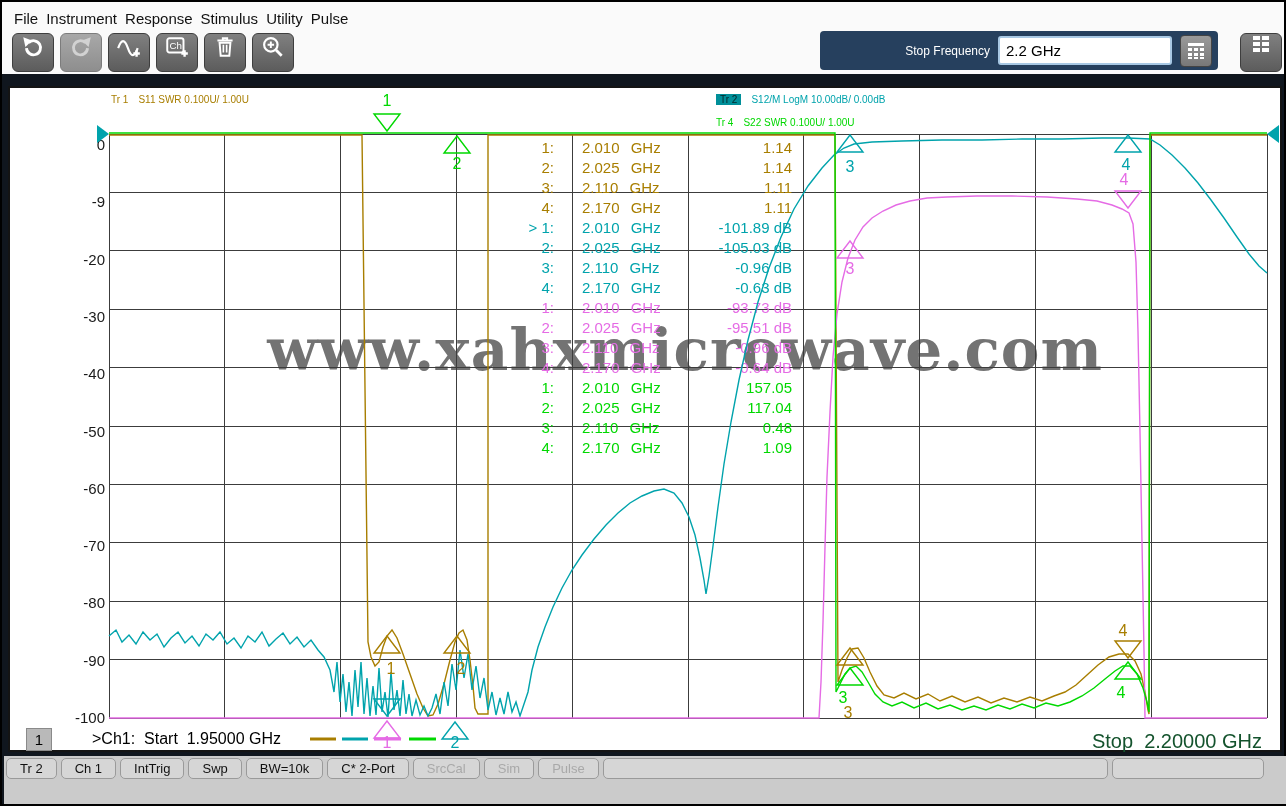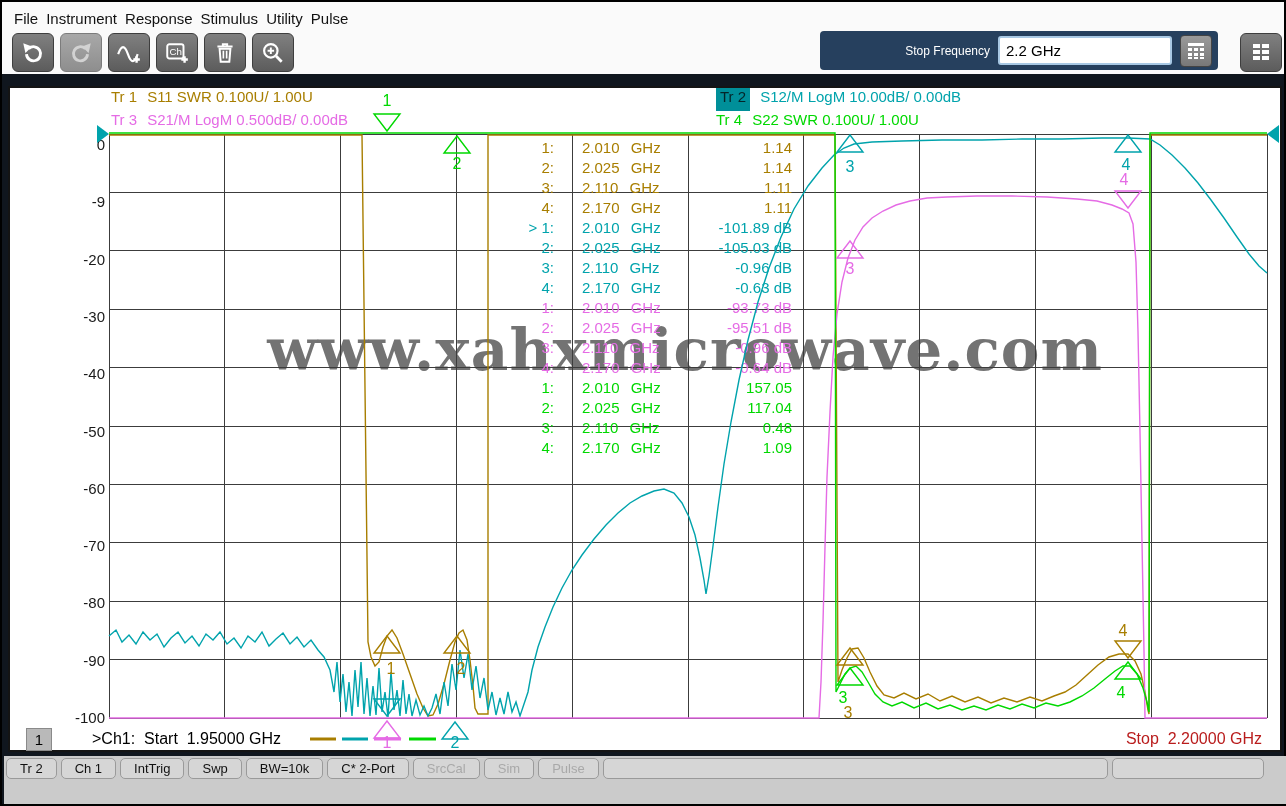--- a/index.html
+++ b/index.html
@@ -5,60 +5,60 @@
   html,body{margin:0;padding:0;}
   body{width:1286px;height:806px;background:#10161e;font-family:"Liberation Sans",sans-serif;position:relative;overflow:hidden;}
   #window{position:absolute;inset:0;border:2px solid #000;box-sizing:border-box;}
 
   
   #header{position:absolute;left:0;top:0;width:100%;height:72px;background:#fafafa;}
   #menubar{display:flex;gap:8px;padding:4px 0 0 12px;height:24px;align-items:center;}
   .menu-item{font-size:15px;color:#111;cursor:default;}
   #toolbar{position:absolute;left:0;top:29px;height:42px;width:100%;}
   .tbtn{position:absolute;top:2px;width:40px;height:37px;border-radius:6px;border:1px solid #3e3e3e;
-        background:linear-gradient(#808080,#5c5c5c);display:flex;align-items:center;justify-content:center;}
+        background:linear-gradient(#808080,#5c5c5c);display:flex;align-items:flex-start;justify-content:center;}
   .tbtn.disabled{background:linear-gradient(#a8a8a8,#8e8e8e);border-color:#7c7c7c;}
   #stopfreq-panel{position:absolute;left:818px;top:0px;width:398px;height:39px;background:#26405e;border-radius:4px;
         display:flex;align-items:center;justify-content:flex-end;gap:8px;padding-right:6px;box-sizing:border-box;}
   #stopfreq-label{color:#fff;font-size:12px;}
   #stopfreq-input{width:158px;height:25px;border:2px solid #a8c8e4;border-radius:3px;font-size:15px;
         padding:0 6px;font-family:"Liberation Sans",sans-serif;background:#fff;color:#000;}
   .panel-btn{width:30px;height:30px;border-radius:4px;border:1px solid #444;background:linear-gradient(#9a9a9a,#787878);
         display:flex;align-items:center;justify-content:center;}
   #layout-btn{position:absolute;left:1238px;top:2px;}
 
   
   #frame{position:absolute;left:6px;top:84px;width:1270px;height:662px;background:#fff;border:2px solid #141414;}
   #watermark{position:absolute;left:95px;top:228px;width:1160px;height:70px;text-align:center;
         font-family:"DejaVu Serif",serif;font-size:58px;font-weight:bold;color:#737373;letter-spacing:1px;white-space:nowrap;}
   .plot-svg{position:absolute;left:0;top:0;}
 
   
   .trace-col{position:absolute;top:0px;}
   #trace-col-left{left:101px;}
   #trace-col-right{left:706px;}
-  .trace-line{height:23px;display:flex;font-size:15px;white-space:pre;}
+  .trace-line{height:23px;display:flex;align-items:center;font-size:10px;white-space:pre;}
   .trace-id{margin-right:10px;}
   .trace-id.active{background:#008f99;color:#04262a;padding:0 4px;}
 
   
   #marker-table{position:absolute;left:492px;top:50px;width:290px;}
   .mrow{height:20px;display:flex;font-size:15px;line-height:20px;}
   .mnum{width:52px;text-align:right;}
   .mfreq{width:136px;padding-left:28px;word-spacing:7px;box-sizing:border-box;}
   .mval{flex:1;text-align:right;}
 
   
   .ylab{position:absolute;width:58px;text-align:right;font-size:15px;color:#1a1a1a;height:20px;line-height:20px;}
 
   
   #ch-badge{position:absolute;left:16px;top:640px;width:24px;height:21px;background:#b9b9b9;border:1px solid #8a8a8a;
         text-align:center;font-size:15px;line-height:21px;color:#000;}
   #start-text{position:absolute;left:82px;top:642px;font-size:16px;color:#000;white-space:pre;}
-  #stop-text{position:absolute;right:18px;top:642px;font-size:16px;color:#b91c1c;white-space:pre;}
+  #stop-text{position:absolute;right:18px;top:642px;font-size:20px;color:#14532d;white-space:pre;}
 
   
   #statusbar{position:absolute;left:2px;top:754px;width:1282px;height:48px;background:#cbcbcb;}
   .sb-row{position:absolute;left:2px;display:flex;gap:4px;}
   #sb-row1{top:2px;}
   #sb-row2{top:26px;}
   .sb-btn{height:21px;border:1px solid #9a9a9a;border-radius:5px;background:#d6d6d6;font-size:13px;color:#111;
         display:flex;align-items:center;justify-content:center;padding:0 13px;box-sizing:border-box;min-width:44px;}
   .sb-btn.disabled{color:#a9a9a9;}
   #sb-bottom{position:absolute;left:0;top:802px;width:100%;height:4px;background:#000;}
@@ -177,21 +177,20 @@
         <line x1="107" y1="424" x2="1265" y2="424" stroke="#3c3c3c" stroke-width="1"></line>
         <line x1="107" y1="482.4" x2="1265" y2="482.4" stroke="#3c3c3c" stroke-width="1"></line>
         <line x1="107" y1="540.8" x2="1265" y2="540.8" stroke="#3c3c3c" stroke-width="1"></line>
         <line x1="107" y1="599.2" x2="1265" y2="599.2" stroke="#3c3c3c" stroke-width="1"></line>
         <line x1="107" y1="657.6" x2="1265" y2="657.6" stroke="#3c3c3c" stroke-width="1"></line>
         <line x1="107" y1="716" x2="1265" y2="716" stroke="#3c3c3c" stroke-width="1"></line>
       </svg>
 
     <div id="trace-col-left" class="trace-col">
         <div class="trace-line"><span class="trace-id" style="color: rgb(168, 126, 0);">Tr 1</span><span style="color: rgb(168, 126, 0);">S11 SWR 0.100U/ 1.00U</span></div>
-        <div class="trace-line"><span class="trace-id" style="color: rgb(229, 107, 229);">Tr 3</span><span style="color: rgb(229, 107, 229);">S21/M LogM 0.500dB/ 0.00dB</span></div>
       </div>
     <div id="trace-col-right" class="trace-col">
         <div class="trace-line"><span class="trace-id active" style="color: rgb(4, 38, 42);">Tr 2</span><span style="color: rgb(0, 163, 172);">S12/M LogM 10.00dB/ 0.00dB</span></div>
         <div class="trace-line"><span class="trace-id" style="color: rgb(0, 216, 0);">Tr 4</span><span style="color: rgb(0, 216, 0);">S22 SWR 0.100U/ 1.00U</span></div>
       </div>
 
     <div id="ylabels" style="position: absolute; left: 101px; top: 0px;">
         <div class="ylab" style="left: -64px; top: 47px; position: absolute; width: 58px;">0</div>
         <div class="ylab" style="left: -64px; top: 104.3px; position: absolute; width: 58px;">-9</div>
         <div class="ylab" style="left: -64px; top: 161.6px; position: absolute; width: 58px;">-20</div>

